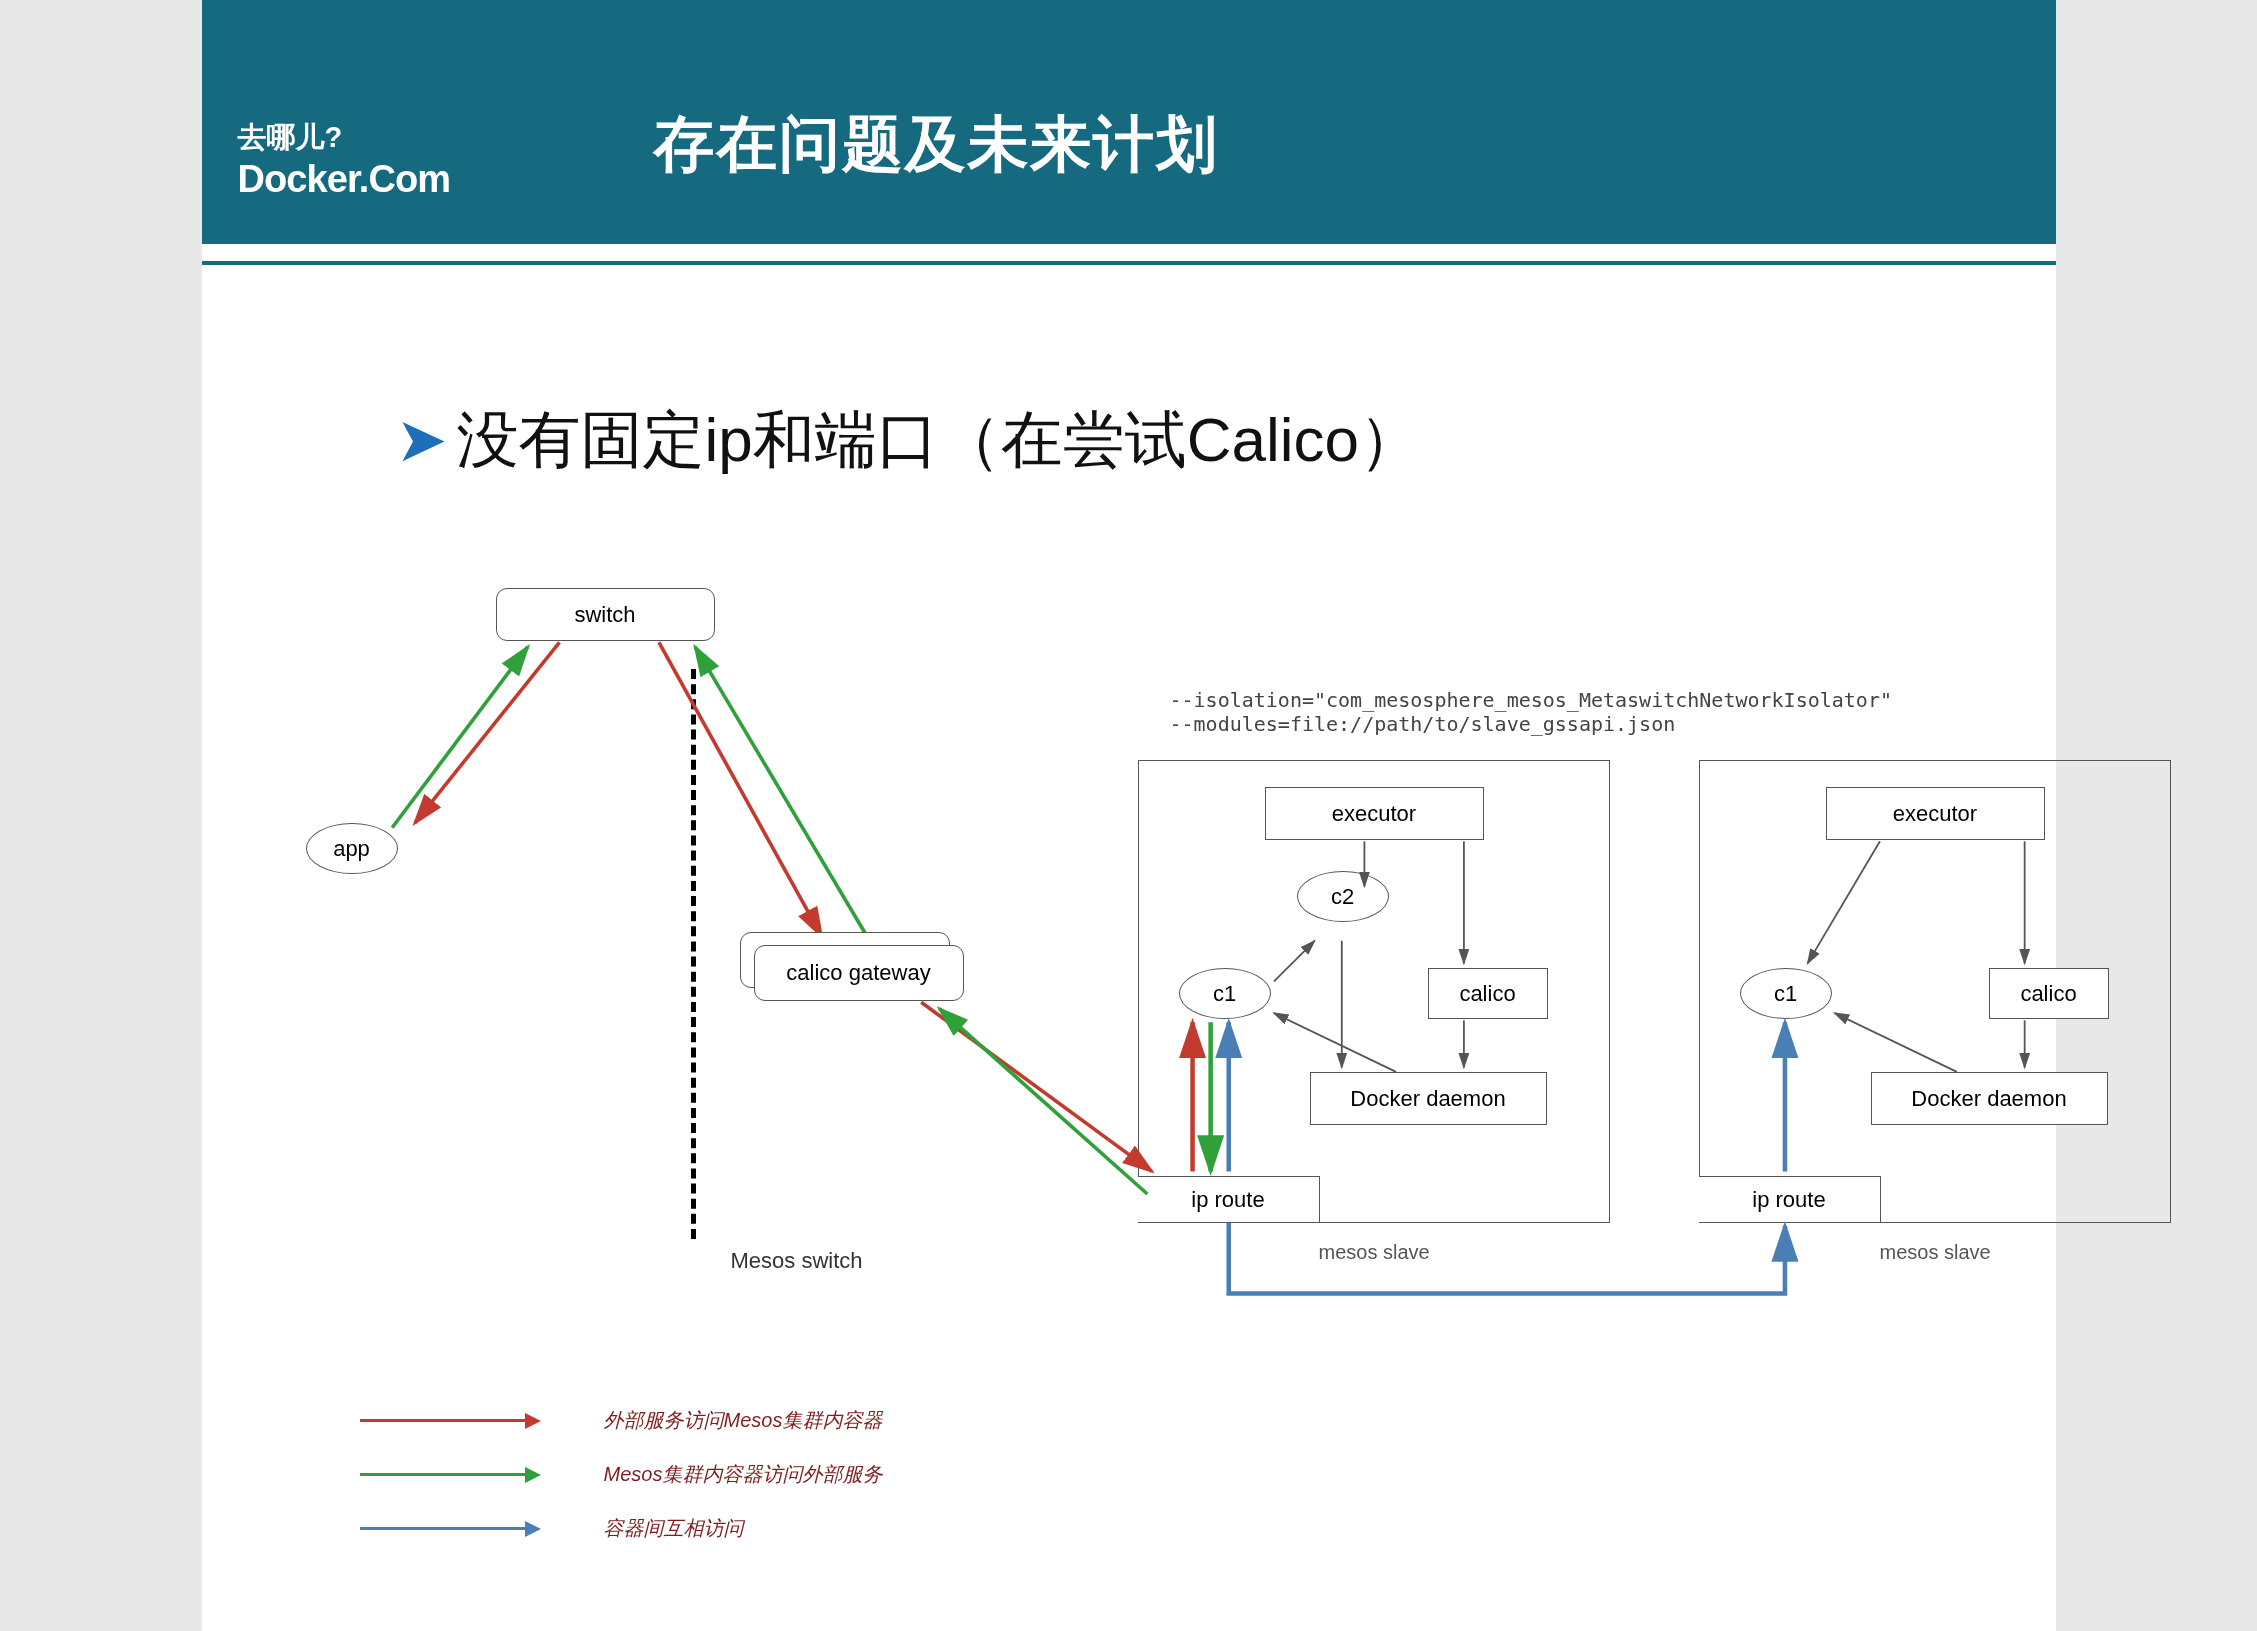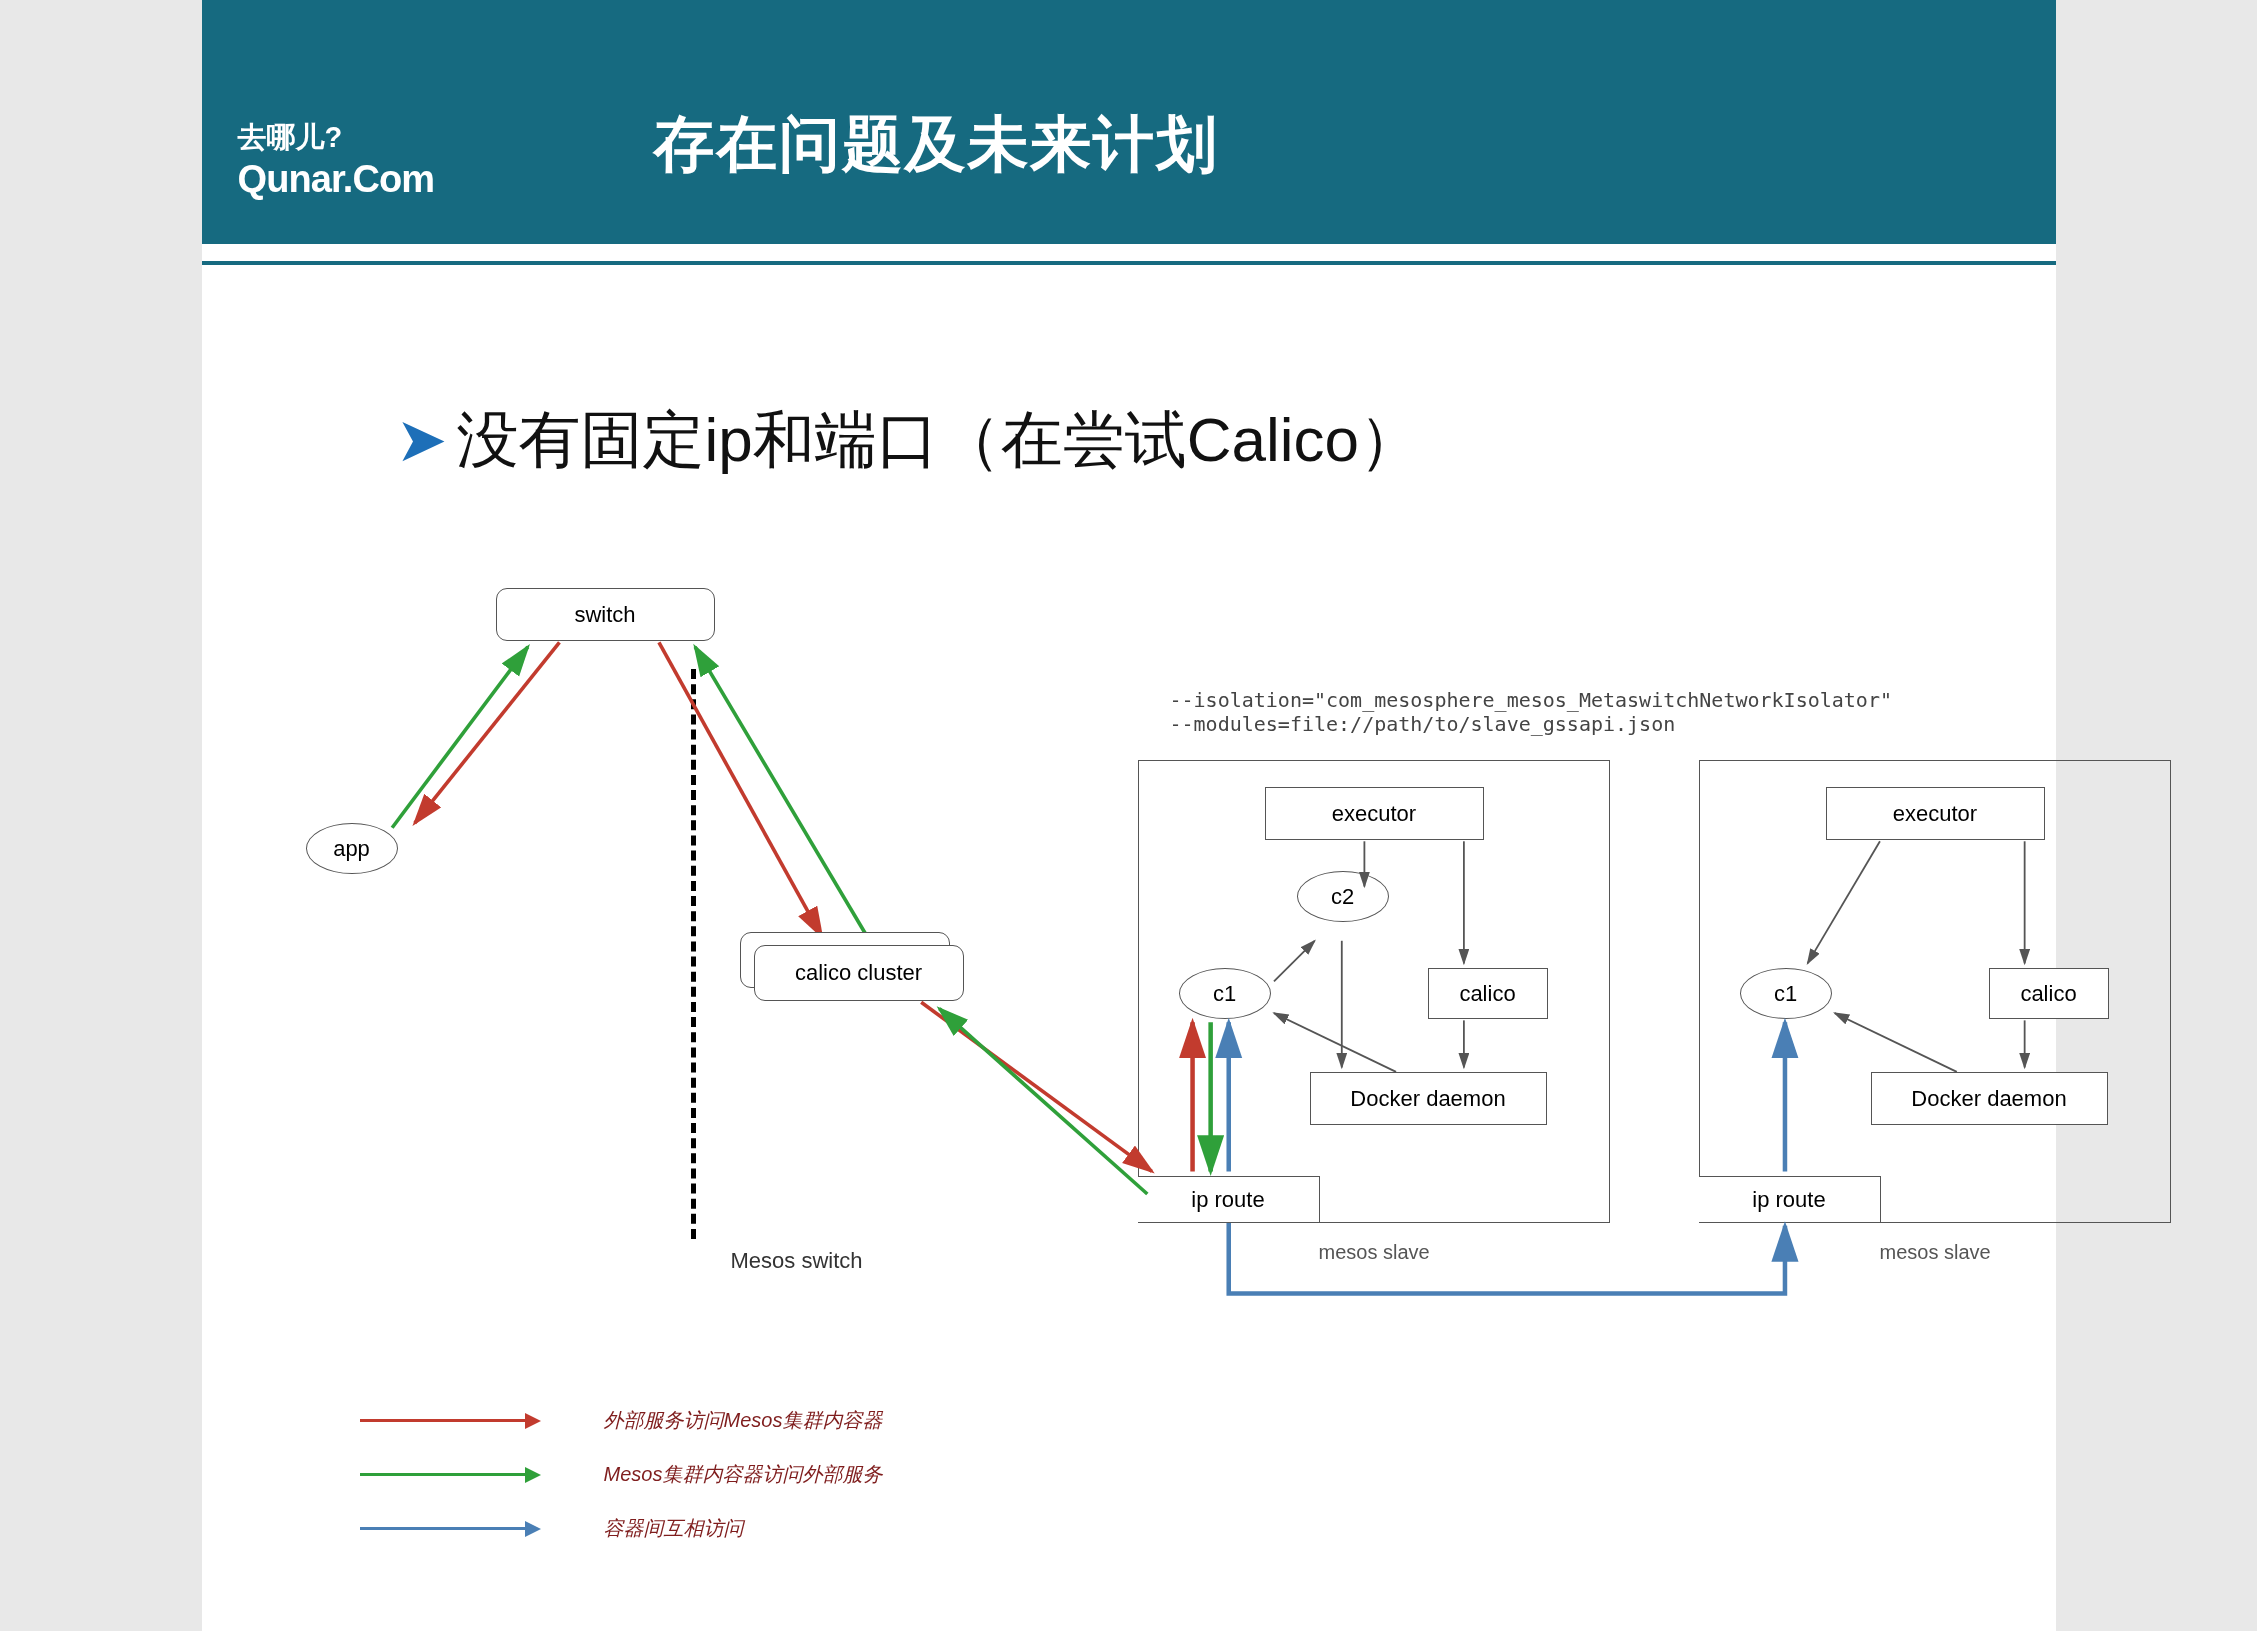--- a/index.html
+++ b/index.html
@@ -35,21 +35,21 @@
   svg.arrows{position:absolute;left:0;top:0;overflow:visible;}
 </style>
 </head>
 <body>
 
 <div class="page">
 
   <div class="header">
     <div class="logo">
       <div class="cn">去哪儿?</div>
-      <div class="en">Qunar.Com</div>
+      <div class="en">Docker.Com</div>
     </div>
     <div class="title">存在问题及未来计划</div>
   </div>
   <div class="header-line"></div>
 
   <div class="bullet-row">
     <span class="arrow">➤</span><span>没有固定ip和端口（在尝试Calico）</span>
   </div>
 
   <div class="diagram">
@@ -57,21 +57,21 @@
     <div class="box rbox" style="left:208px;top:9px;width:217px;height:51px;">
         <span>switch</span>
       </div>
 
     <div class="box ell" style="left:18px;top:244px;width:90px;height:49px;">
         <span>app</span>
       </div>
 
     <div class="box rbox" style="left:452px;top:353px;width:208px;height:54px;z-index:1;"></div>
     <div class="box rbox" style="left:466px;top:366px;width:208px;height:54px;z-index:2;background:#fff;">
-        <span>calico cluster</span>
+        <span>calico gateway</span>
       </div>
 
     <div class="dash"></div>
     <div class="label-sm" style="left:443px;top:669px;font-size:22px;color:#333;">Mesos switch</div>
 
     <div class="mono" style="position:absolute;left:882px;top:109px;">--isolation="com_mesosphere_mesos_MetaswitchNetworkIsolator"
 --modules=file://path/to/slave_gssapi.json</div>
 
     <div class="slave" style="left:850px;top:181px;width:470px;height:461px;"></div>
     <div class="box" style="left:977px;top:208px;width:217px;height:51px;">

